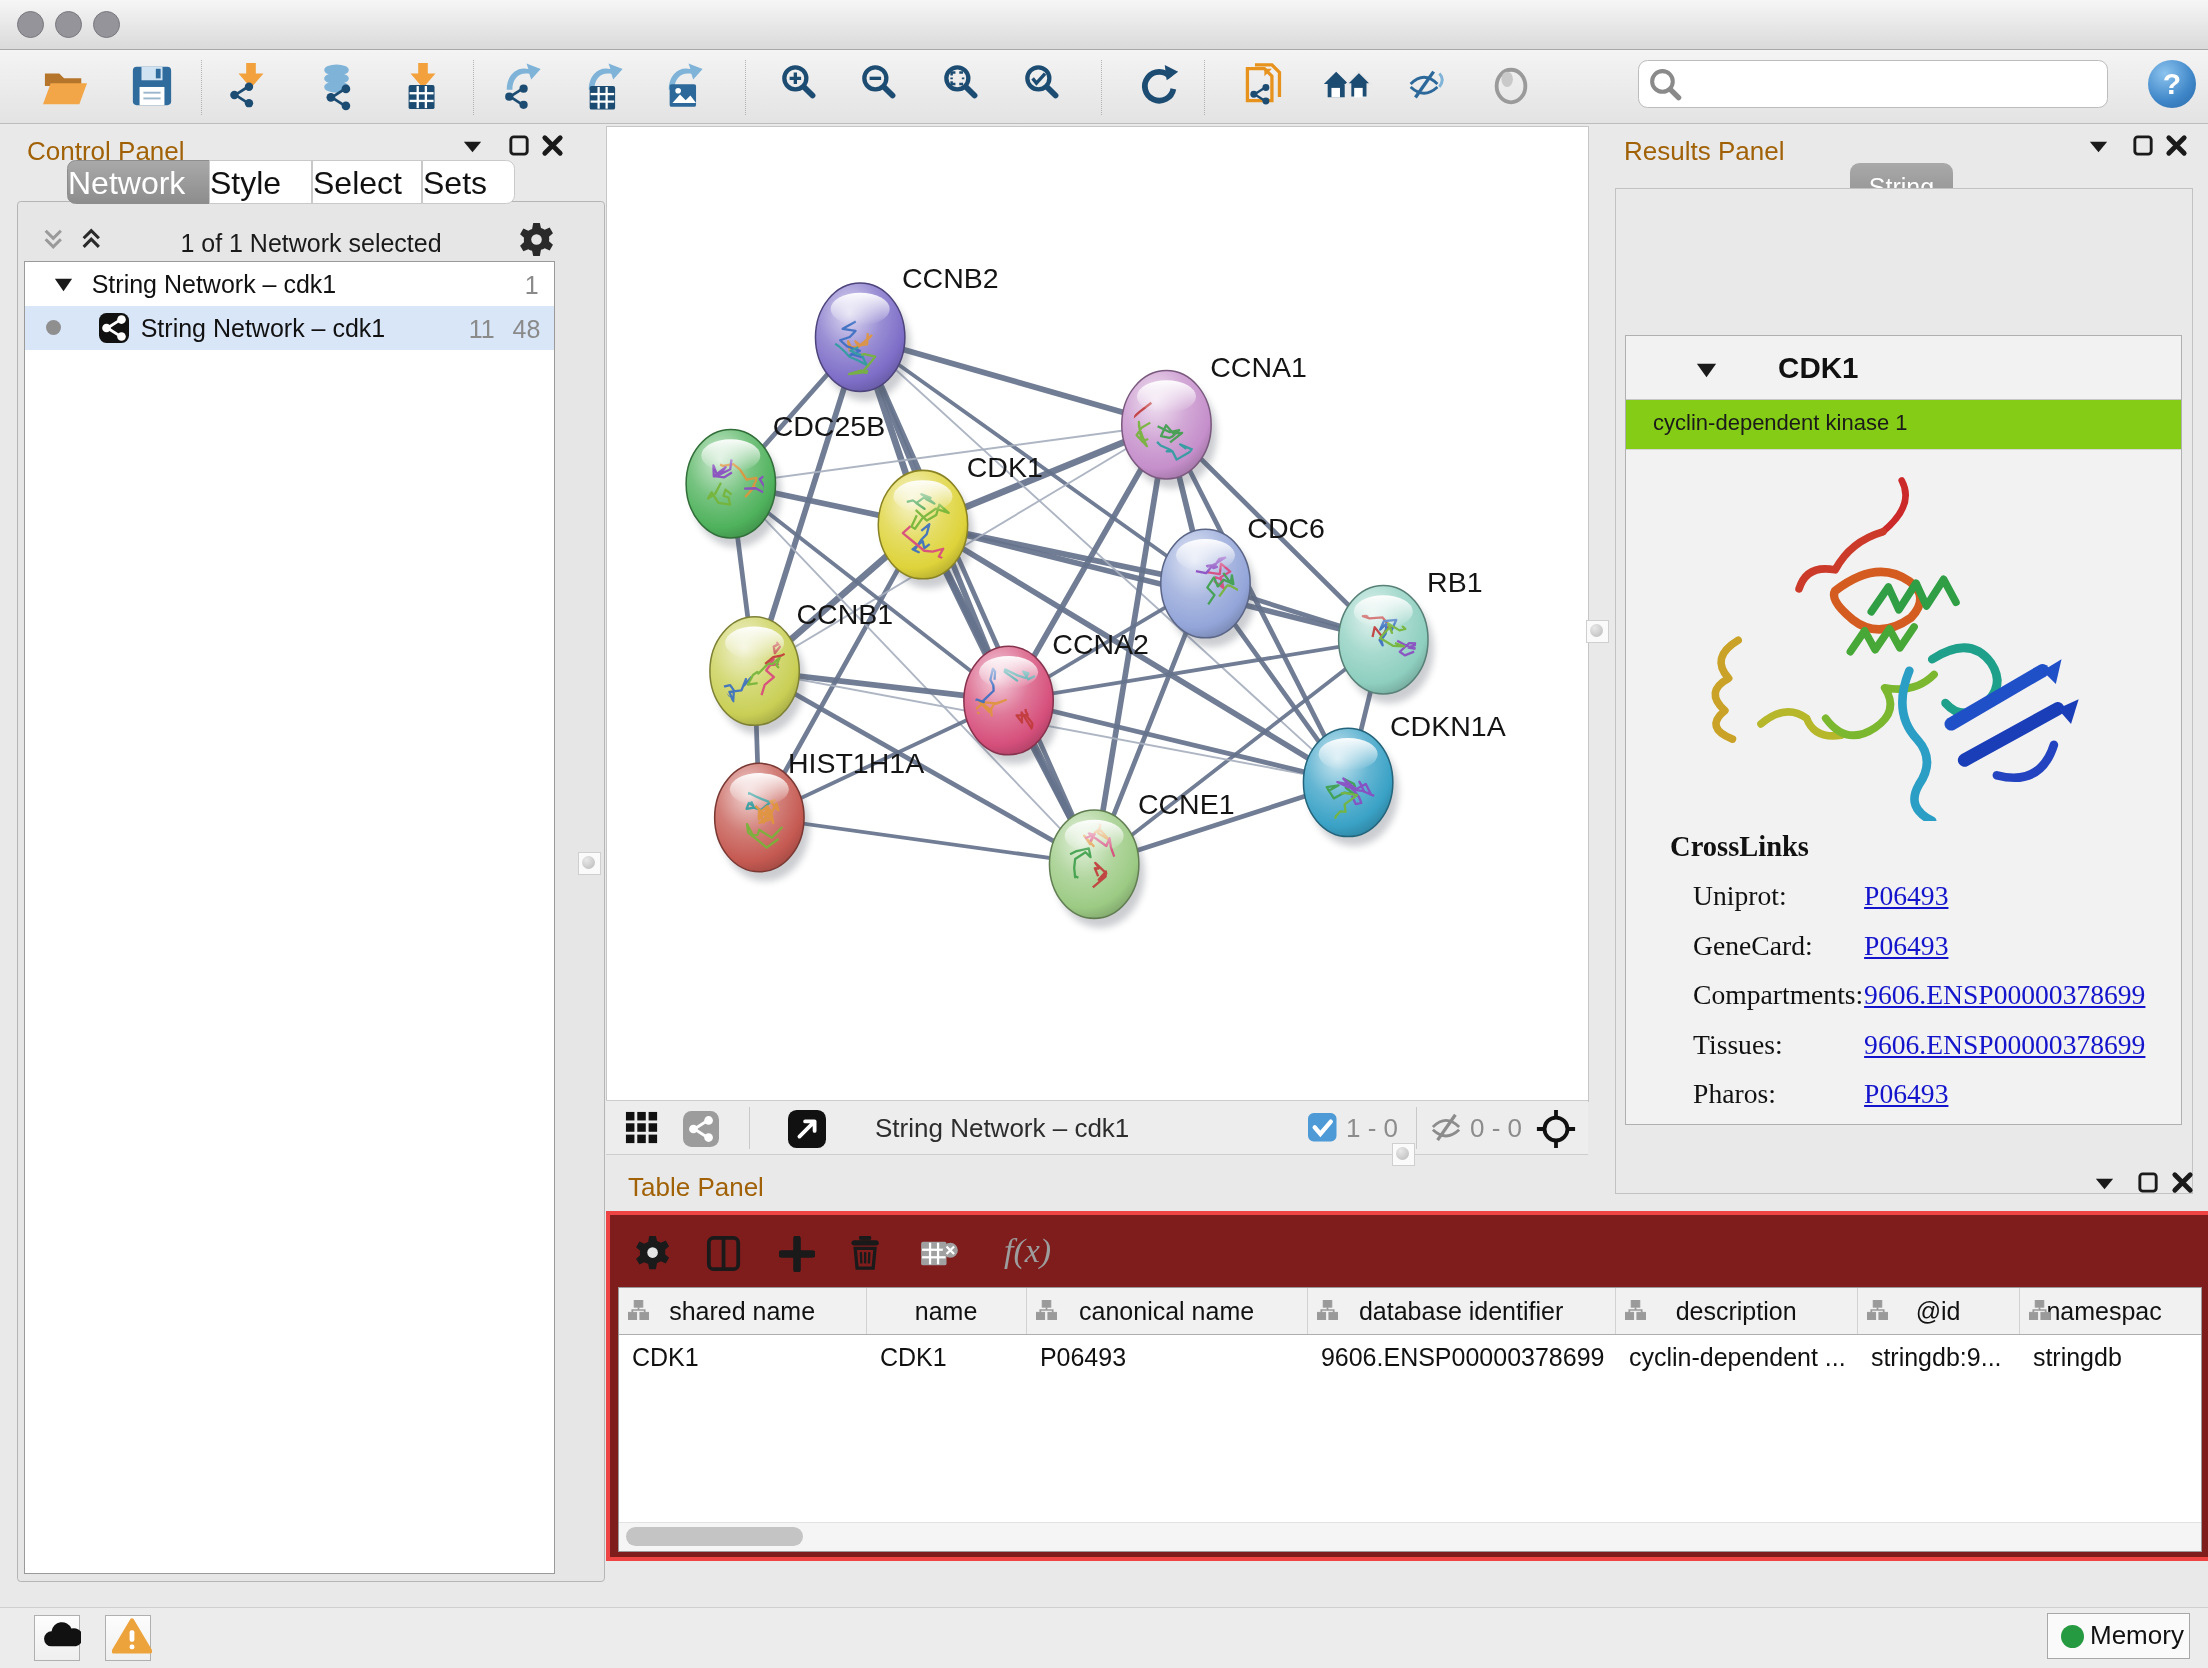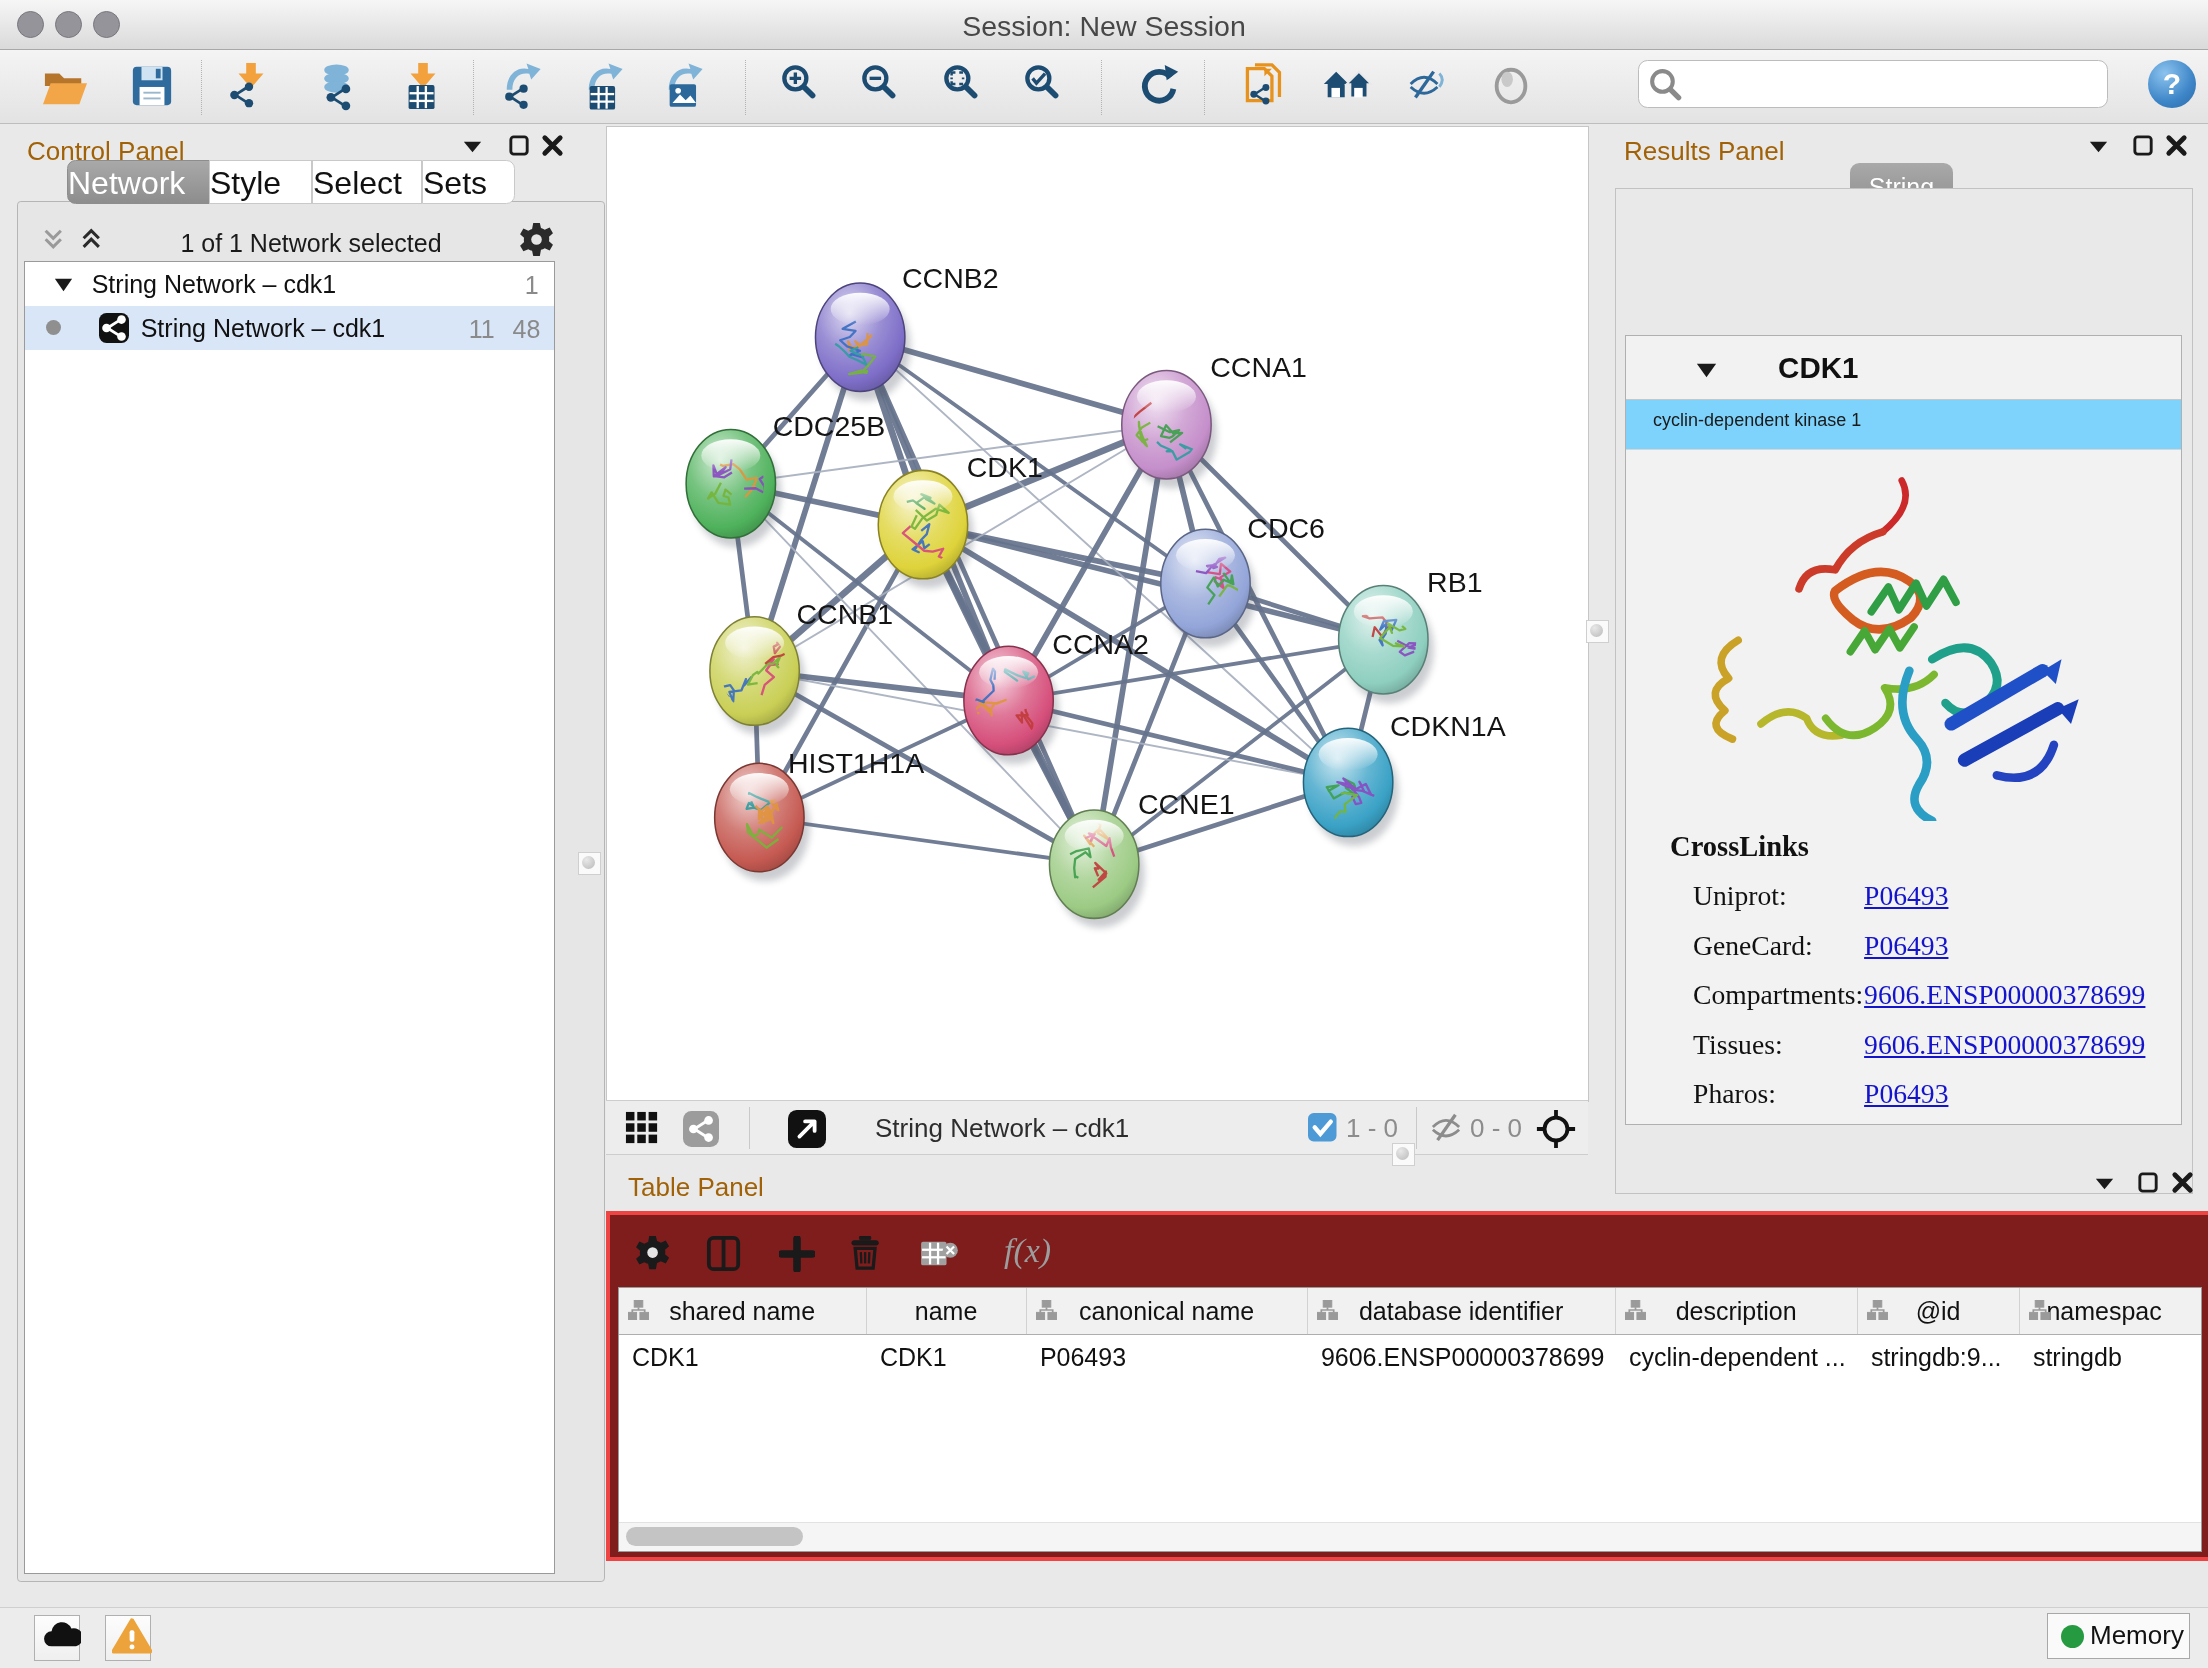--- a/index.html
+++ b/index.html
@@ -54,21 +54,21 @@
   
   #results-panel{left:1607px;top:125px;width:601px;height:1027px;}
   #rp-title{position:absolute;left:17px;top:11.4px;}
   #rp-outer{position:absolute;left:7.6px;top:63px;width:576px;height:1004px;background:#e9e9e9;border:1px solid #c2c2c2;}
   #rp-tab{position:absolute;left:243px;top:38px;width:103px;height:48px;border-radius:9.5px;background:linear-gradient(#a9a9a9,#8d8d8d);color:#fff;font-size:25px;text-align:center;line-height:48px;cursor:pointer;}
   #rp-btnbox{position:absolute;left:9.5px;top:30px;width:555px;height:108px;background:#e9e9e9;border:1px solid #b0b0b0;}
   .rbtn{position:absolute;top:23px;height:53px;border:1px solid #c0c0c0;border-radius:9.5px;background:linear-gradient(#ffffff,#f1f1f1);font-size:26px;color:#111;cursor:pointer;}
   #rp-section{position:absolute;left:9.5px;top:146px;width:555px;height:788px;background:#f2f2f2;border:1px solid #b0b0b0;}
   #rp-sec-head{position:absolute;left:0;top:0;width:100%;height:63px;border-bottom:1px solid #c6c6c6;}
   #rp-sec-name{position:absolute;left:152px;top:15px;font-size:29.5px;font-weight:bold;color:#111;}
-  #rp-desc{position:absolute;left:0;top:64px;width:100%;height:49px;border-bottom:1px solid #d6d6d6;background:#7dd3fc;font-size:18px;color:#1a1a1a;}
+  #rp-desc{position:absolute;left:0;top:64px;width:100%;height:49px;border-bottom:1px solid #d6d6d6;background:#84cc16;font-size:22px;color:#1a1a1a;}
   #rp-desc span{position:absolute;left:27px;top:9.5px;}
   #crosslinks{position:absolute;left:0px;top:495px;width:100%;font-family:"Liberation Serif",serif;color:#111;}
   #cl-title{position:absolute;left:44px;top:0;font-size:28.5px;font-weight:bold;}
   .cl-row{position:absolute;left:67px;font-size:27.6px;}
   .cl-row .v{position:absolute;left:171px;color:#1414cc;text-decoration:underline;white-space:nowrap;cursor:pointer;}
 
   
   #table-panel{left:587px;top:1162px;width:1622px;height:441px;}
   #tp-title{position:absolute;left:41px;top:9.5px;}
   #tp-box{position:absolute;left:19px;top:49px;width:1599px;height:342px;background:#7f1d1d;border:4px solid #ef4444;}
@@ -140,21 +140,20 @@
     </g>
   </defs>
 </svg>
 
 <div id="window">
 
   <div class="abs" id="titlebar">
     <span class="tl-dot" style="left:17px"></span>
     <span class="tl-dot" style="left:55px"></span>
     <span class="tl-dot" style="left:93px"></span>
-    <div id="win-title">Session: New Session</div>
   </div>
 
   <div class="abs" id="toolbar">
     <button class="tbtn" style="left:40px">
       <svg width="48" height="44" viewBox="0 0 50 46">
           <path d="M4,10 h15 l5,5 h18 v8 h-38 z" fill="#b5762b"></path>
           <path d="M2,42 l8,-22 h38 l-8,22 z" fill="#f2a648"></path>
         </svg>
     </button>
     <button class="tbtn" style="left:127px">

